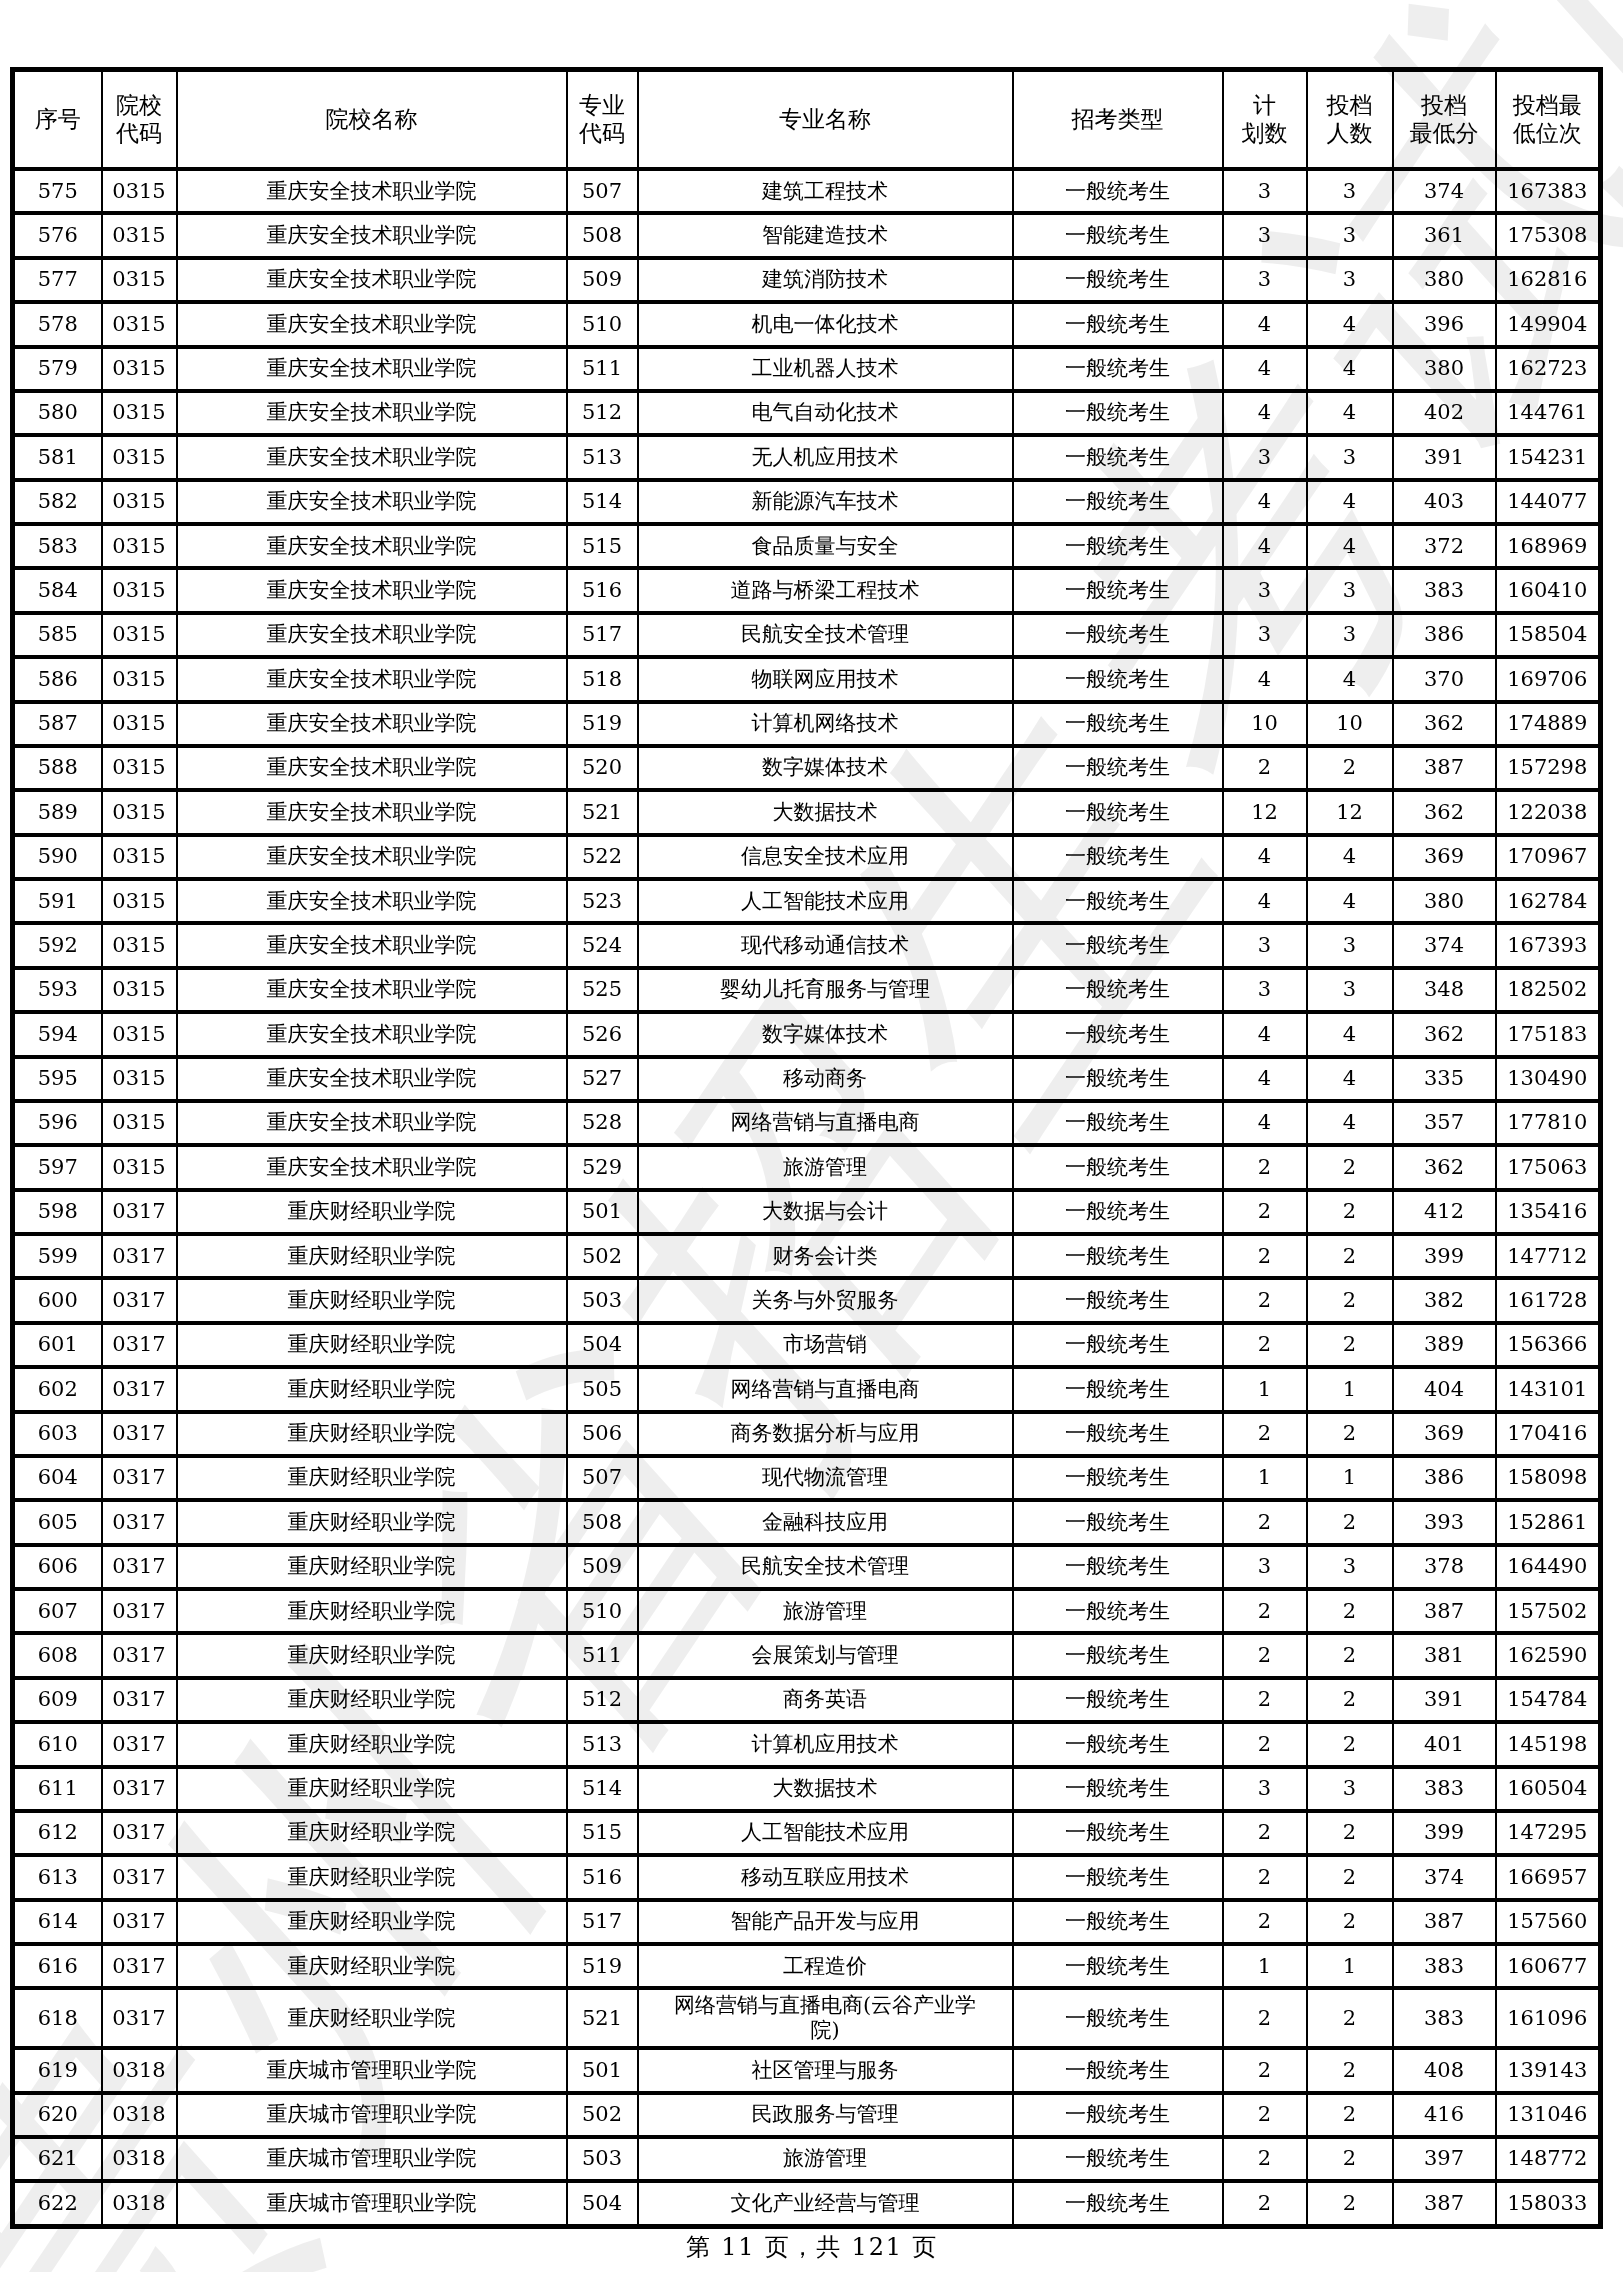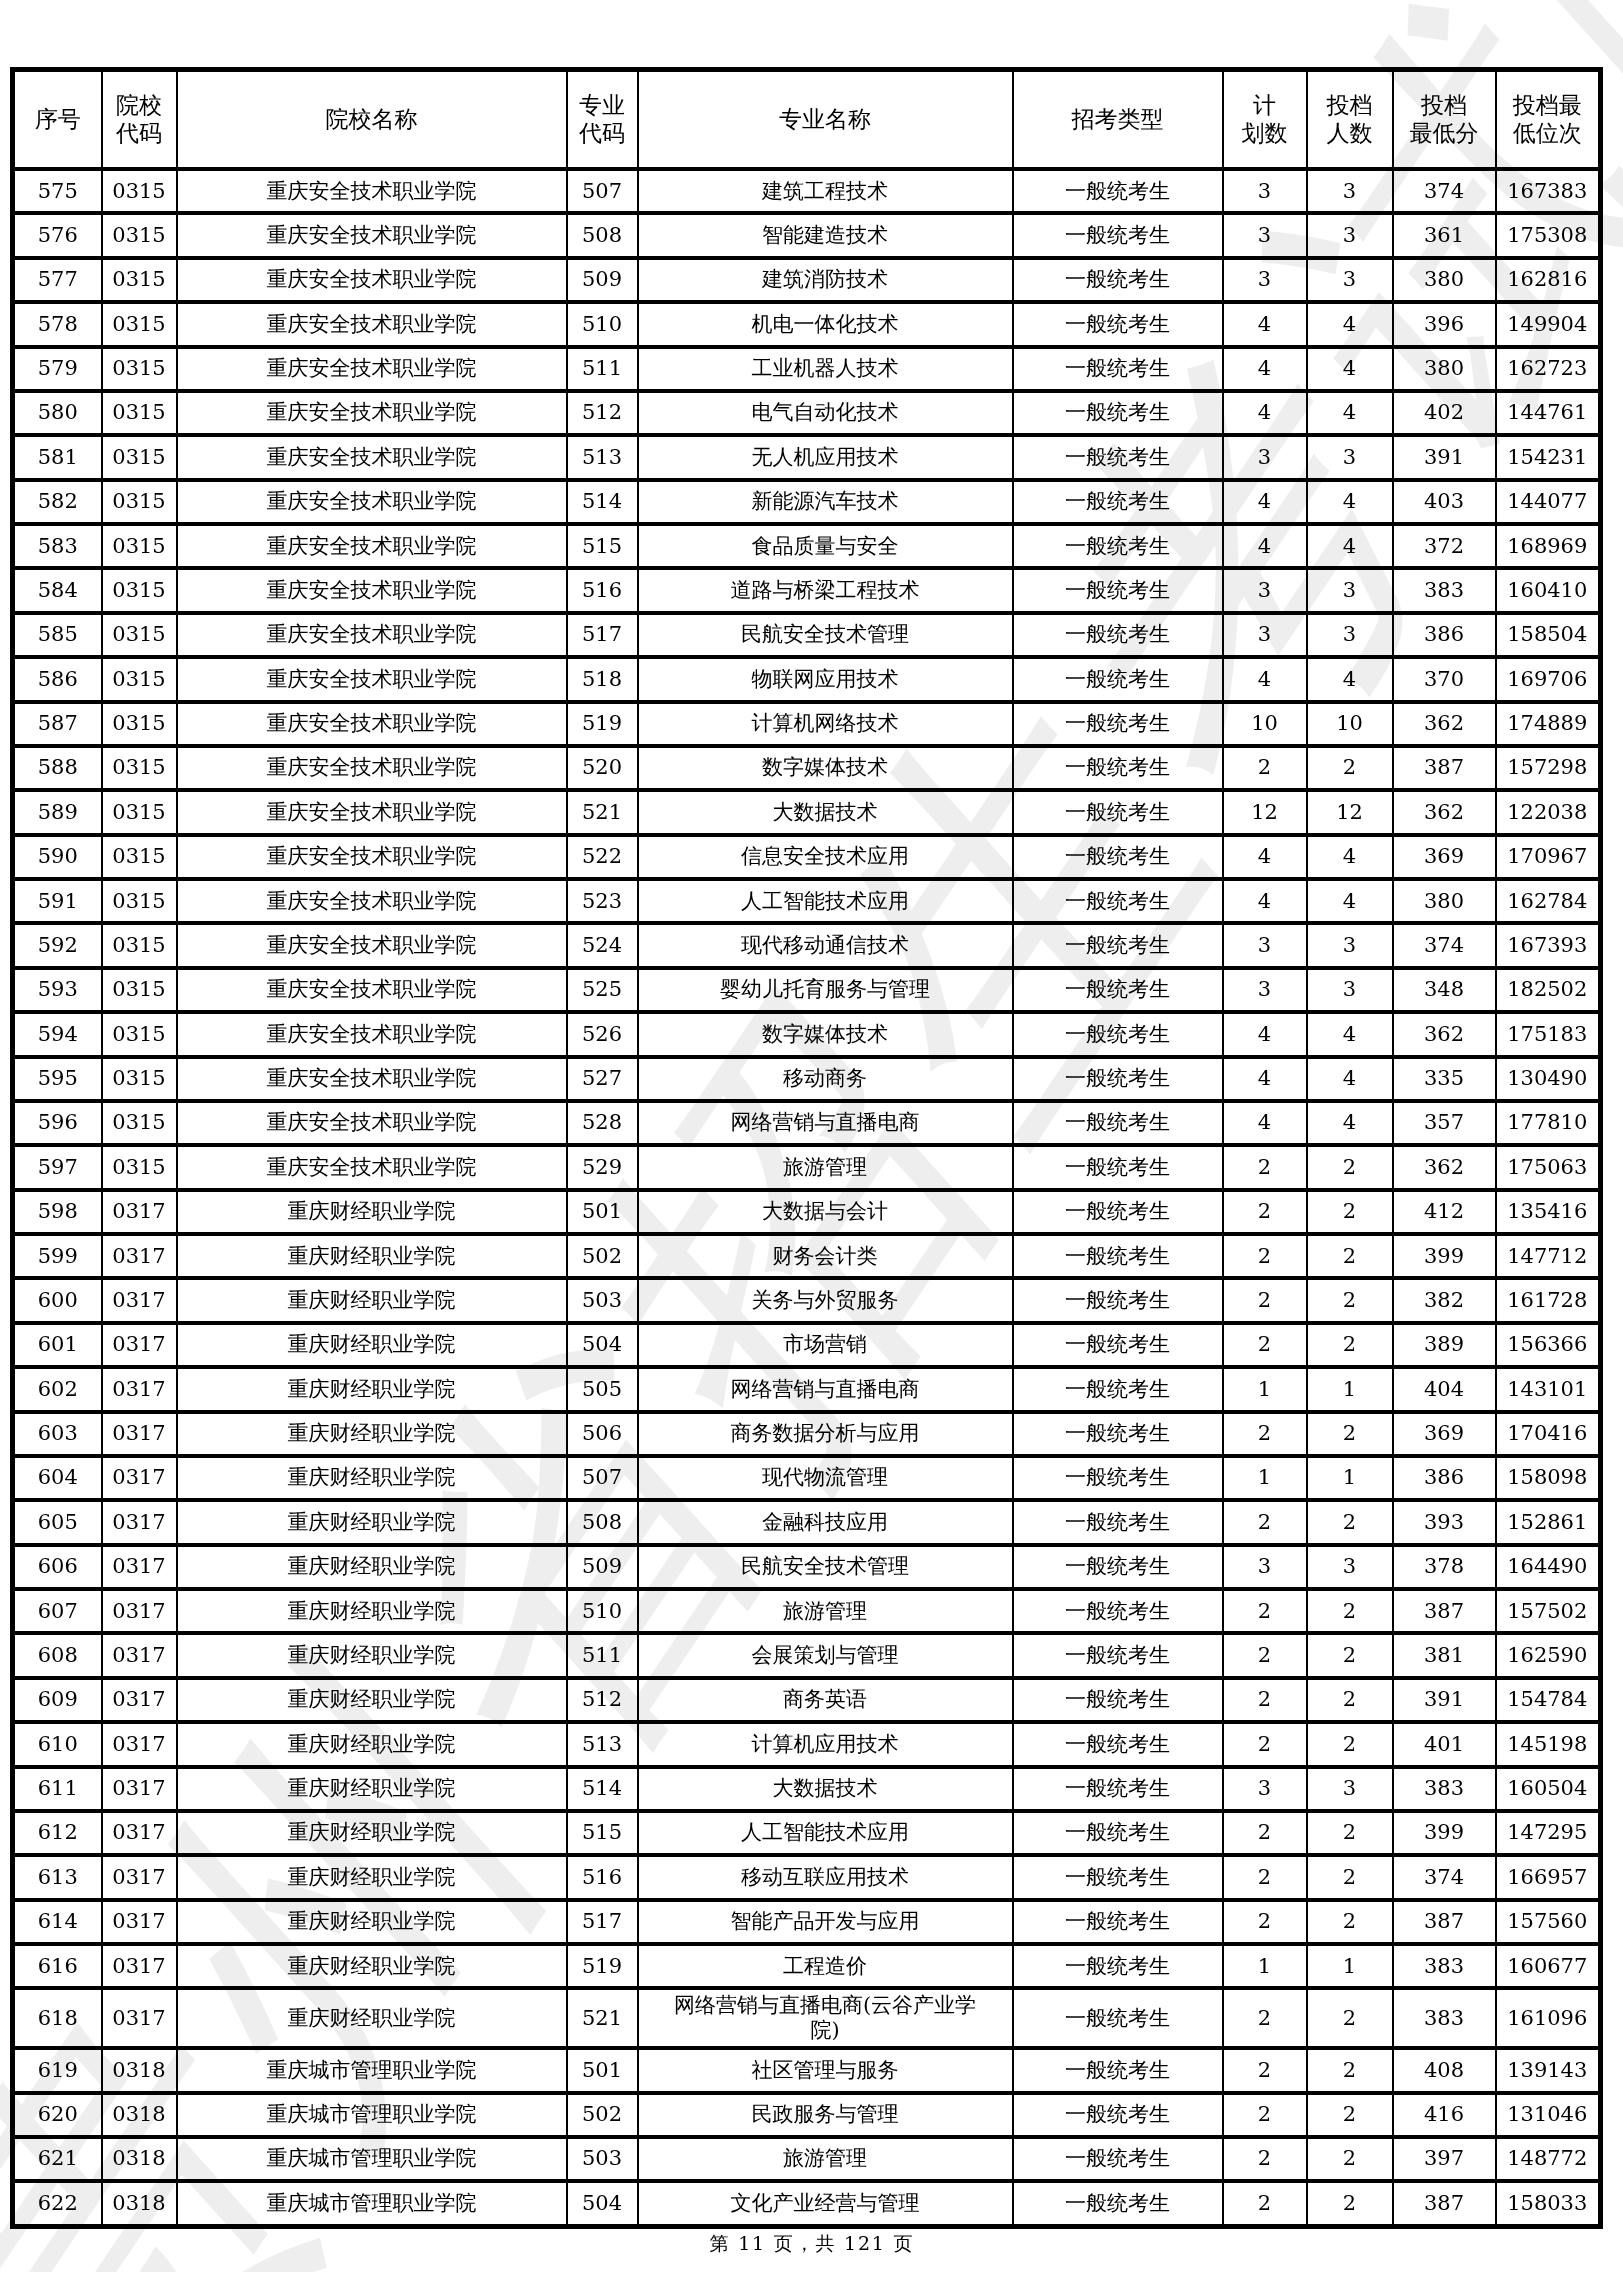--- a/index.html
+++ b/index.html
@@ -73,21 +73,21 @@
     white-space: normal;
     word-break: break-all;
     padding: 2.7px 25px;
   }
   .footer {
     position: absolute;
     top: 2231px;
     left: 0;
     width: 100%;
     text-align: center;
-    font-size: 19px;
+    font-size: 24px;
     letter-spacing: 1.8px;
     z-index: 2;
   }
 </style>
 </head>
 <body>
 
 <div class="page">
 
   <div class="watermark">贵州省招生考试院</div>

